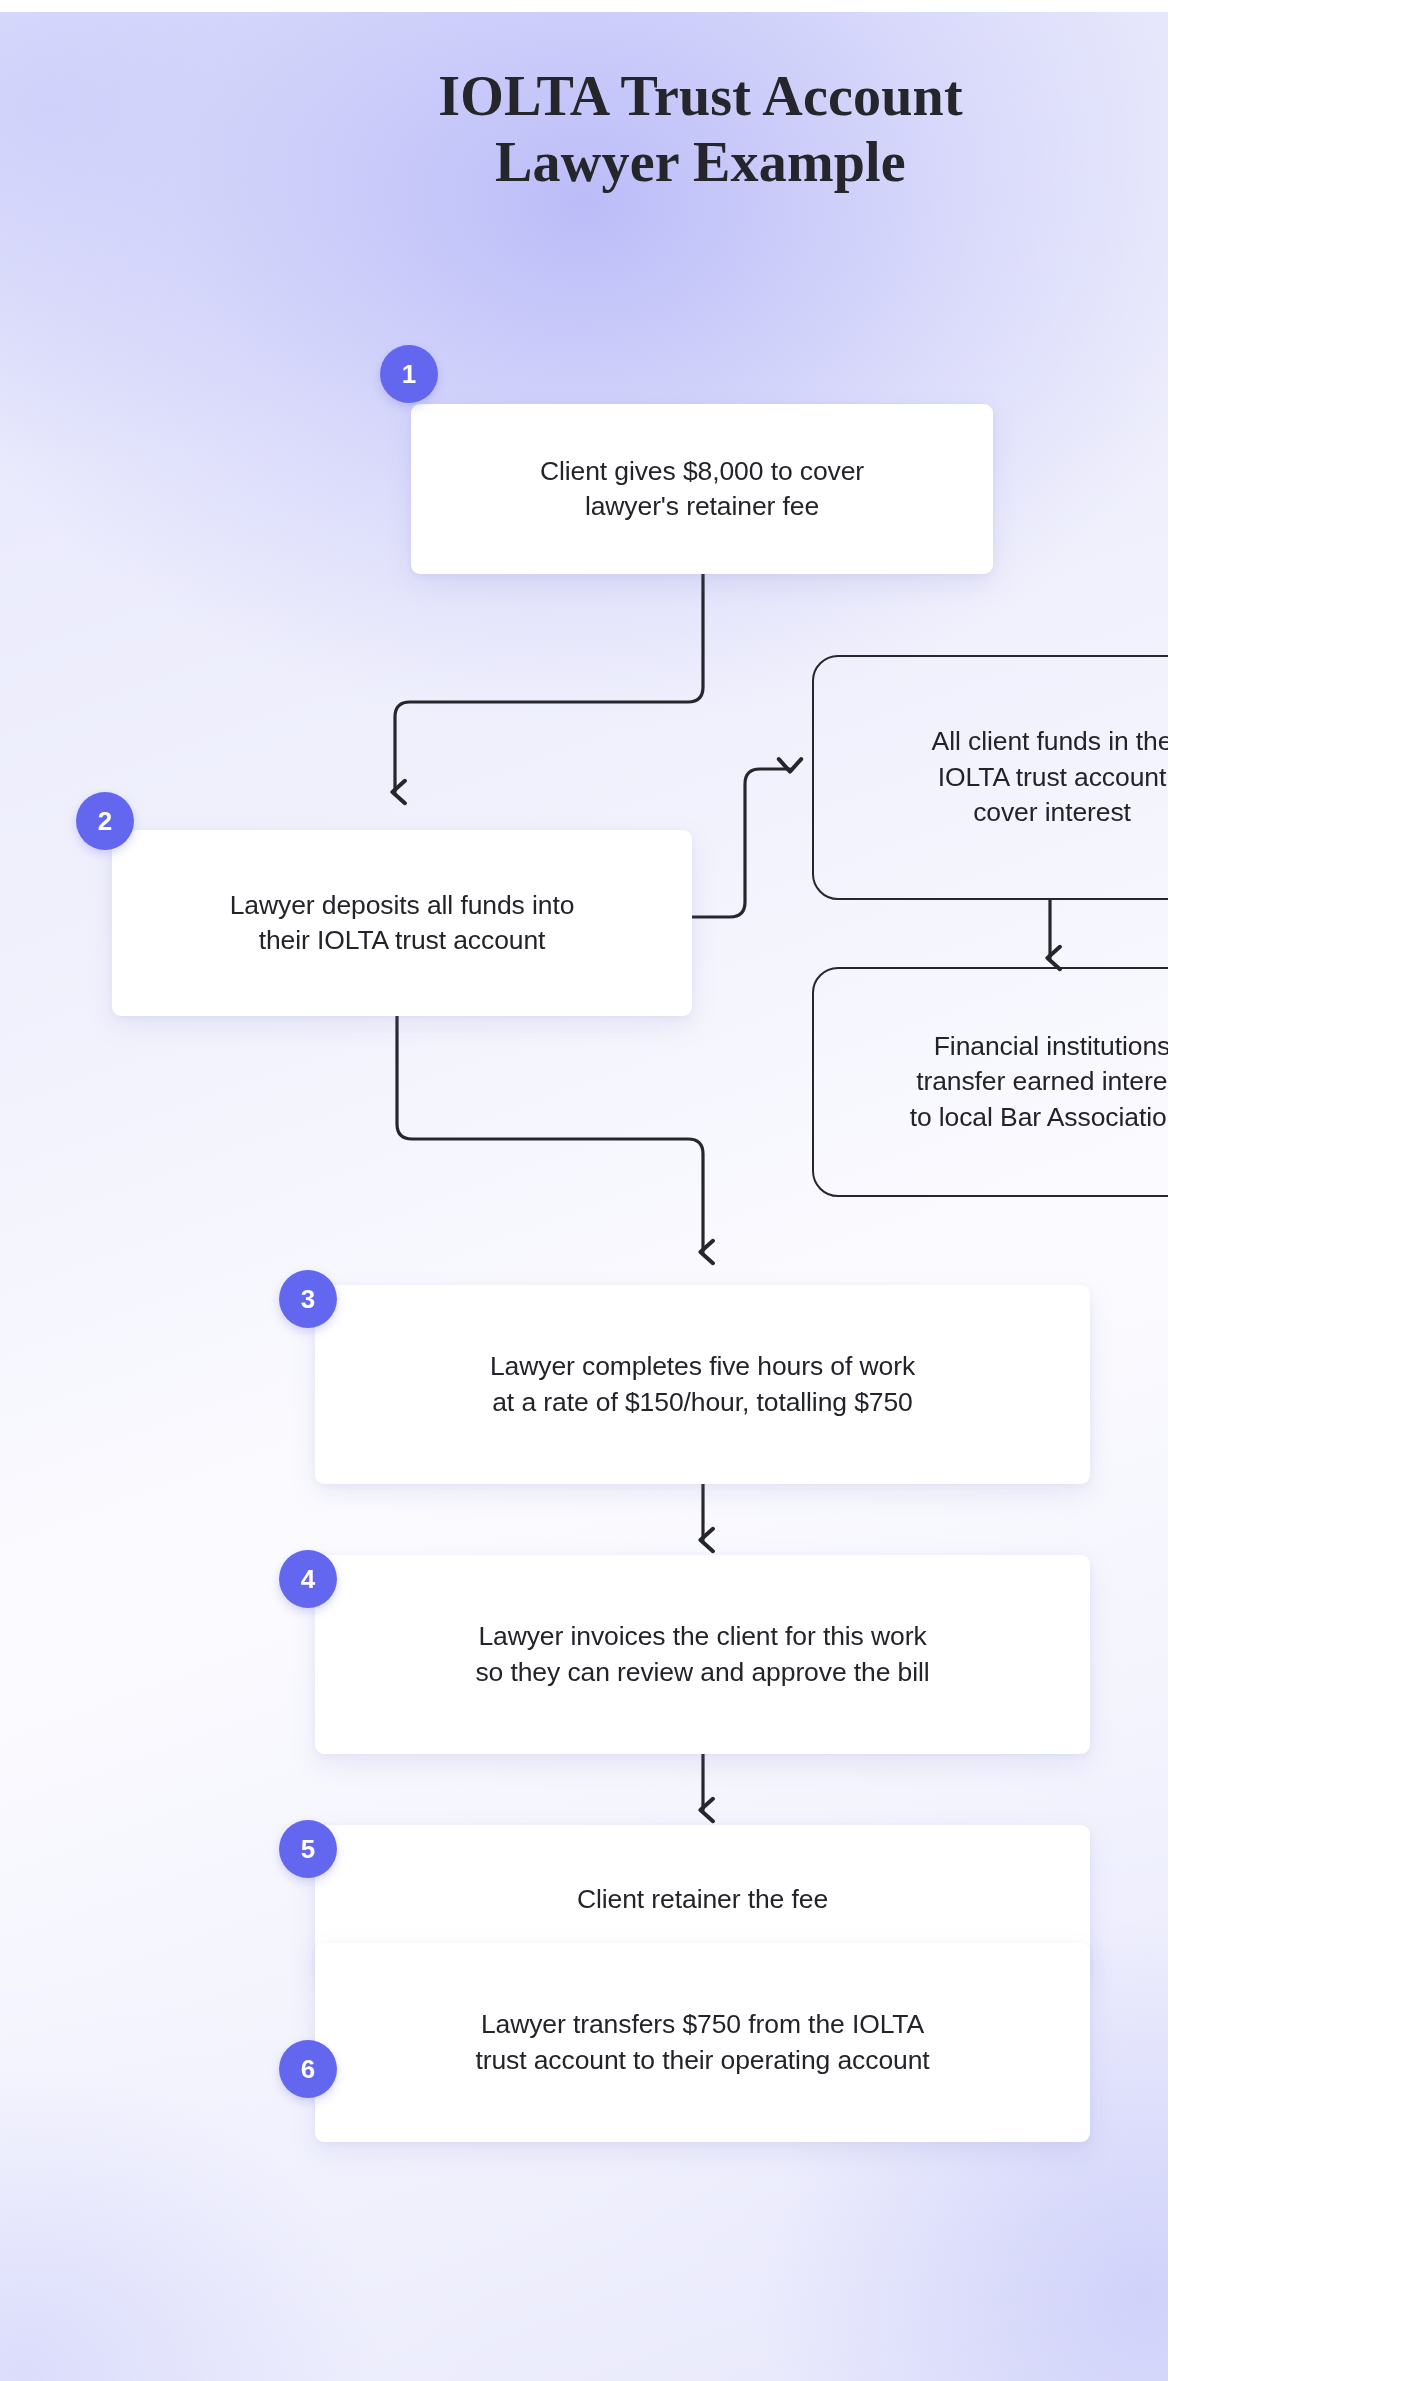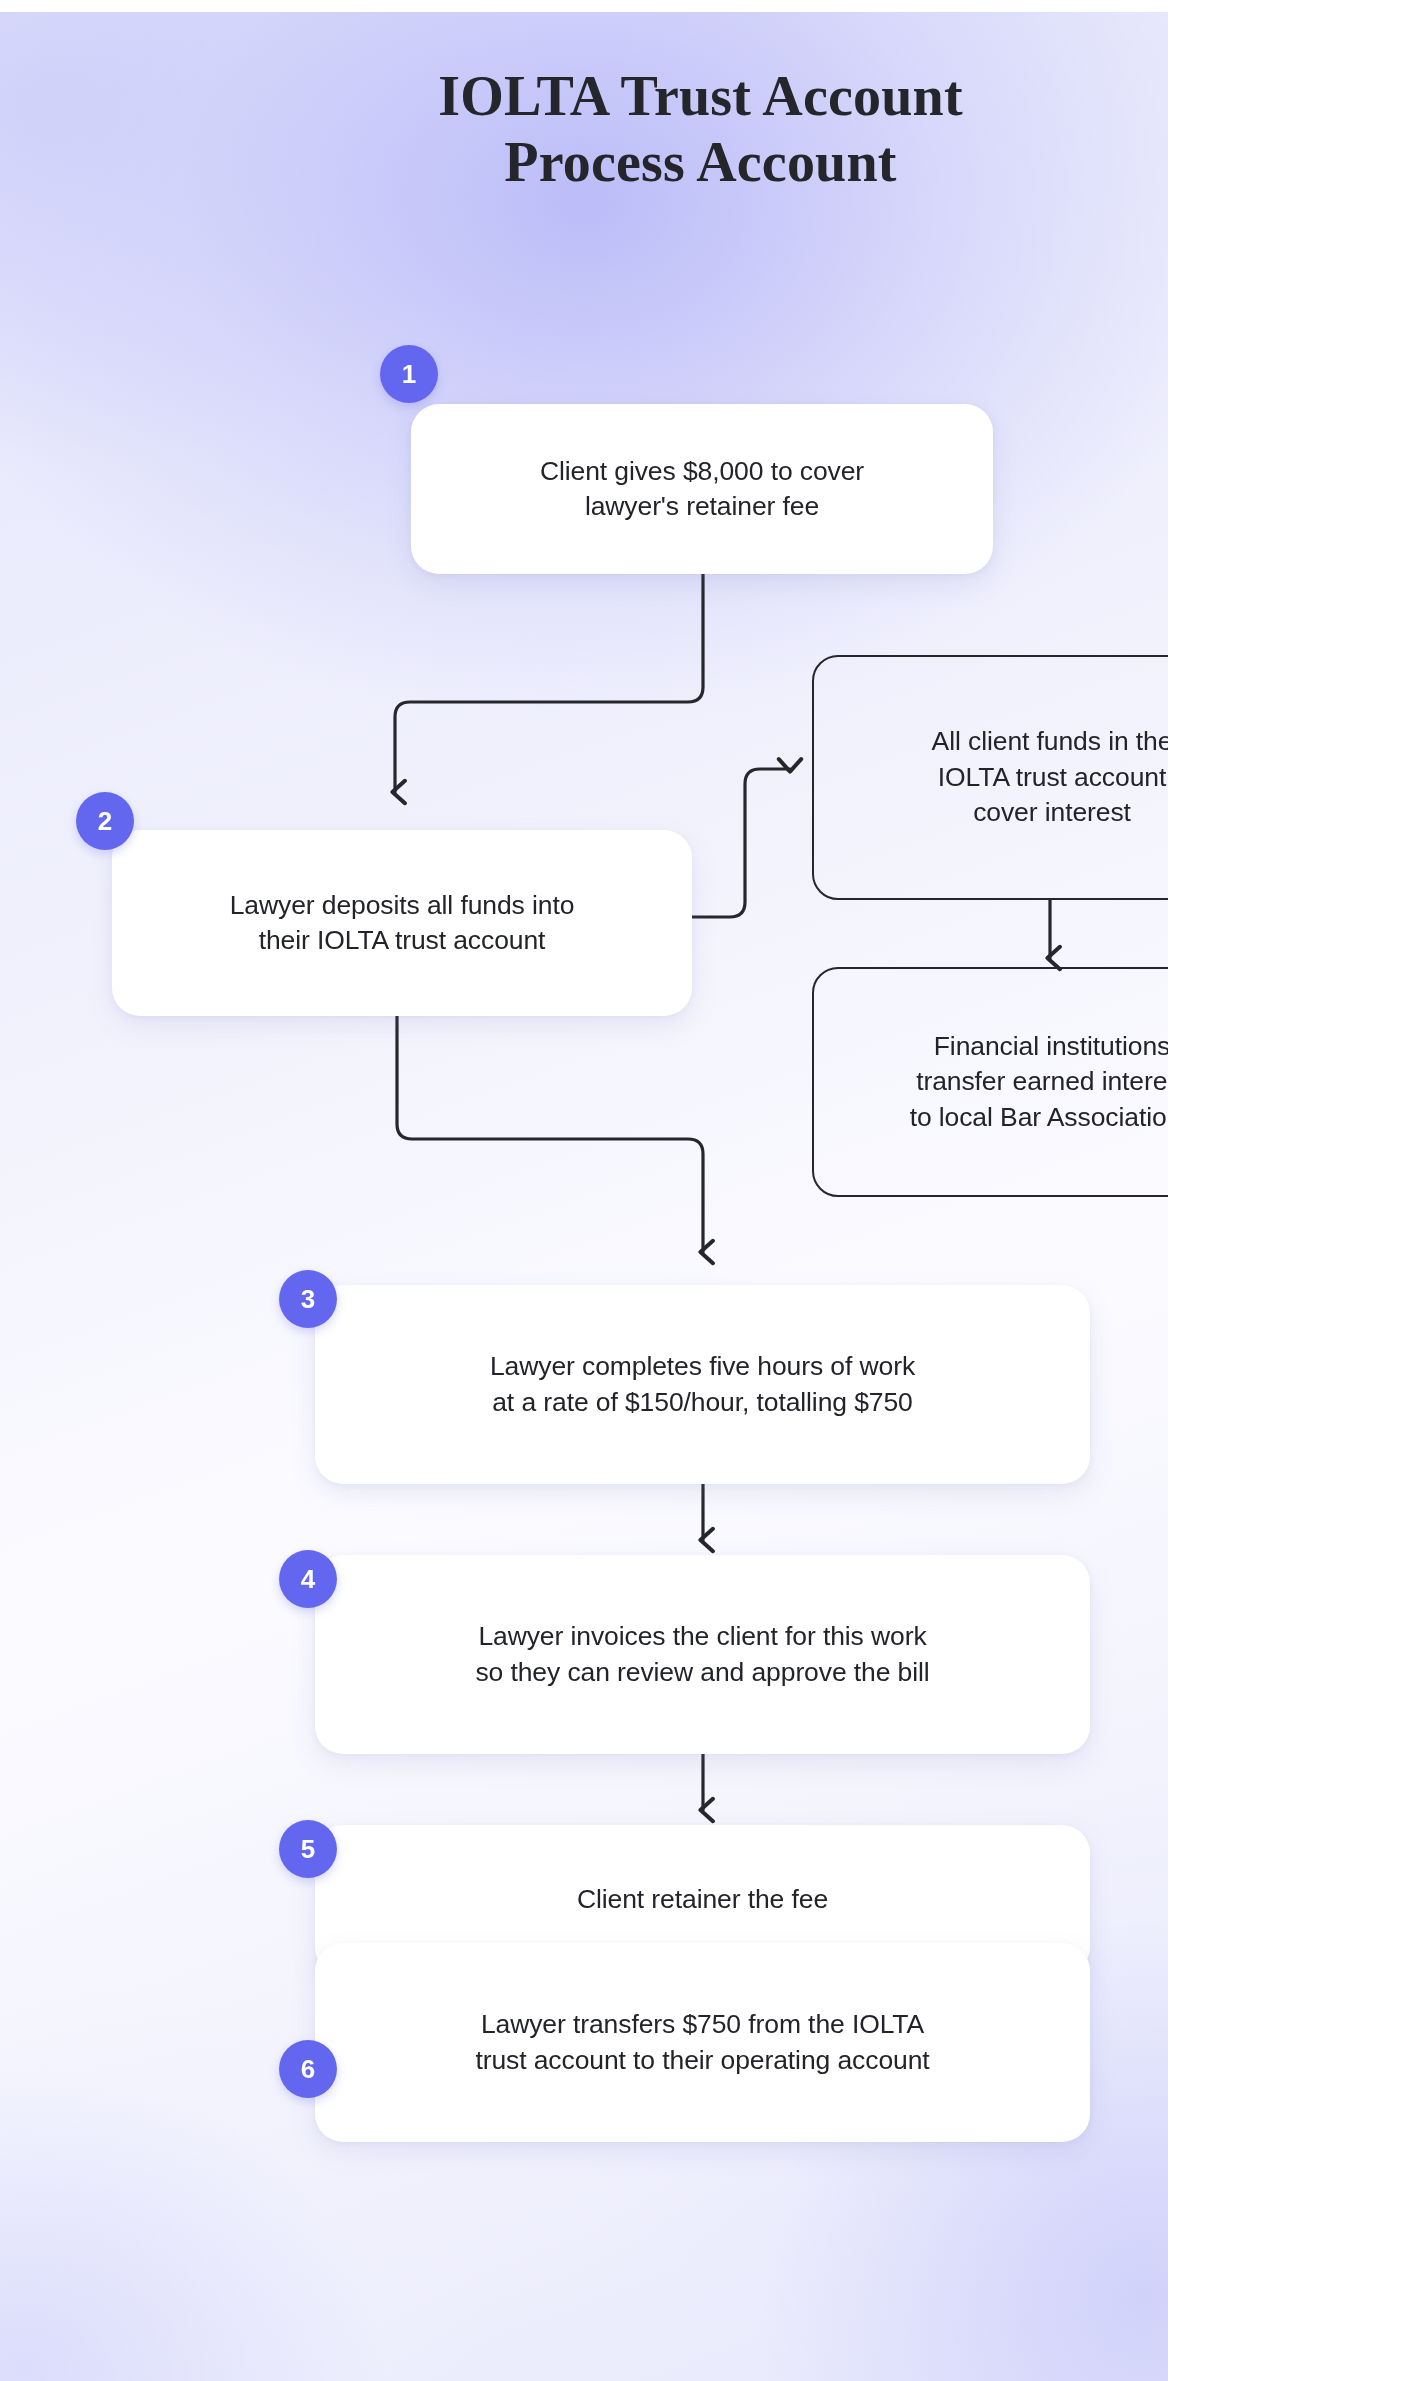--- a/index.html
+++ b/index.html
@@ -59,21 +59,21 @@
     position: absolute;
     box-sizing: border-box;
     display: flex;
     align-items: center;
     justify-content: center;
     text-align: center;
   }
 
   .card.solid {
     background: #ffffff;
-    border-radius: 28px;
+    border-radius: 9px;
     box-shadow: 0 10px 26px rgba(120,120,190,0.13), 0 2px 6px rgba(120,120,190,0.07);
   }
 
   .card.outline {
     background: transparent;
     border: 2.5px solid #26272c;
     border-radius: 26px;
   }
 
   .card .ctext {
@@ -108,21 +108,21 @@
     box-shadow: 0 4px 10px rgba(99,102,239,0.25);
   }
 </style>
 </head>
 <body>
 
 <div id="infographic">
 
   <div id="title">
     <span class="tline">IOLTA Trust Account</span>
-    <span class="tline">Process Account</span>
+    <span class="tline">Lawyer Example</span>
   </div>
 
   <svg id="connectors" viewBox="0 0 1401 2381" width="1401" height="2381" xmlns="http://www.w3.org/2000/svg">
     <defs>
       <marker id="arrowhead" markerWidth="9" markerHeight="9" refX="4.6" refY="4.5" orient="auto" markerUnits="strokeWidth">
         <path d="M1.1,1.4 L4.6,5.3 L8.1,1.4" fill="none" stroke="#26272C" stroke-width="1.25" stroke-linecap="round" stroke-linejoin="round"></path>
       </marker>
     </defs>
 
     <g fill="none" stroke="#26272C" stroke-width="3.2" stroke-linecap="round" stroke-linejoin="round">

